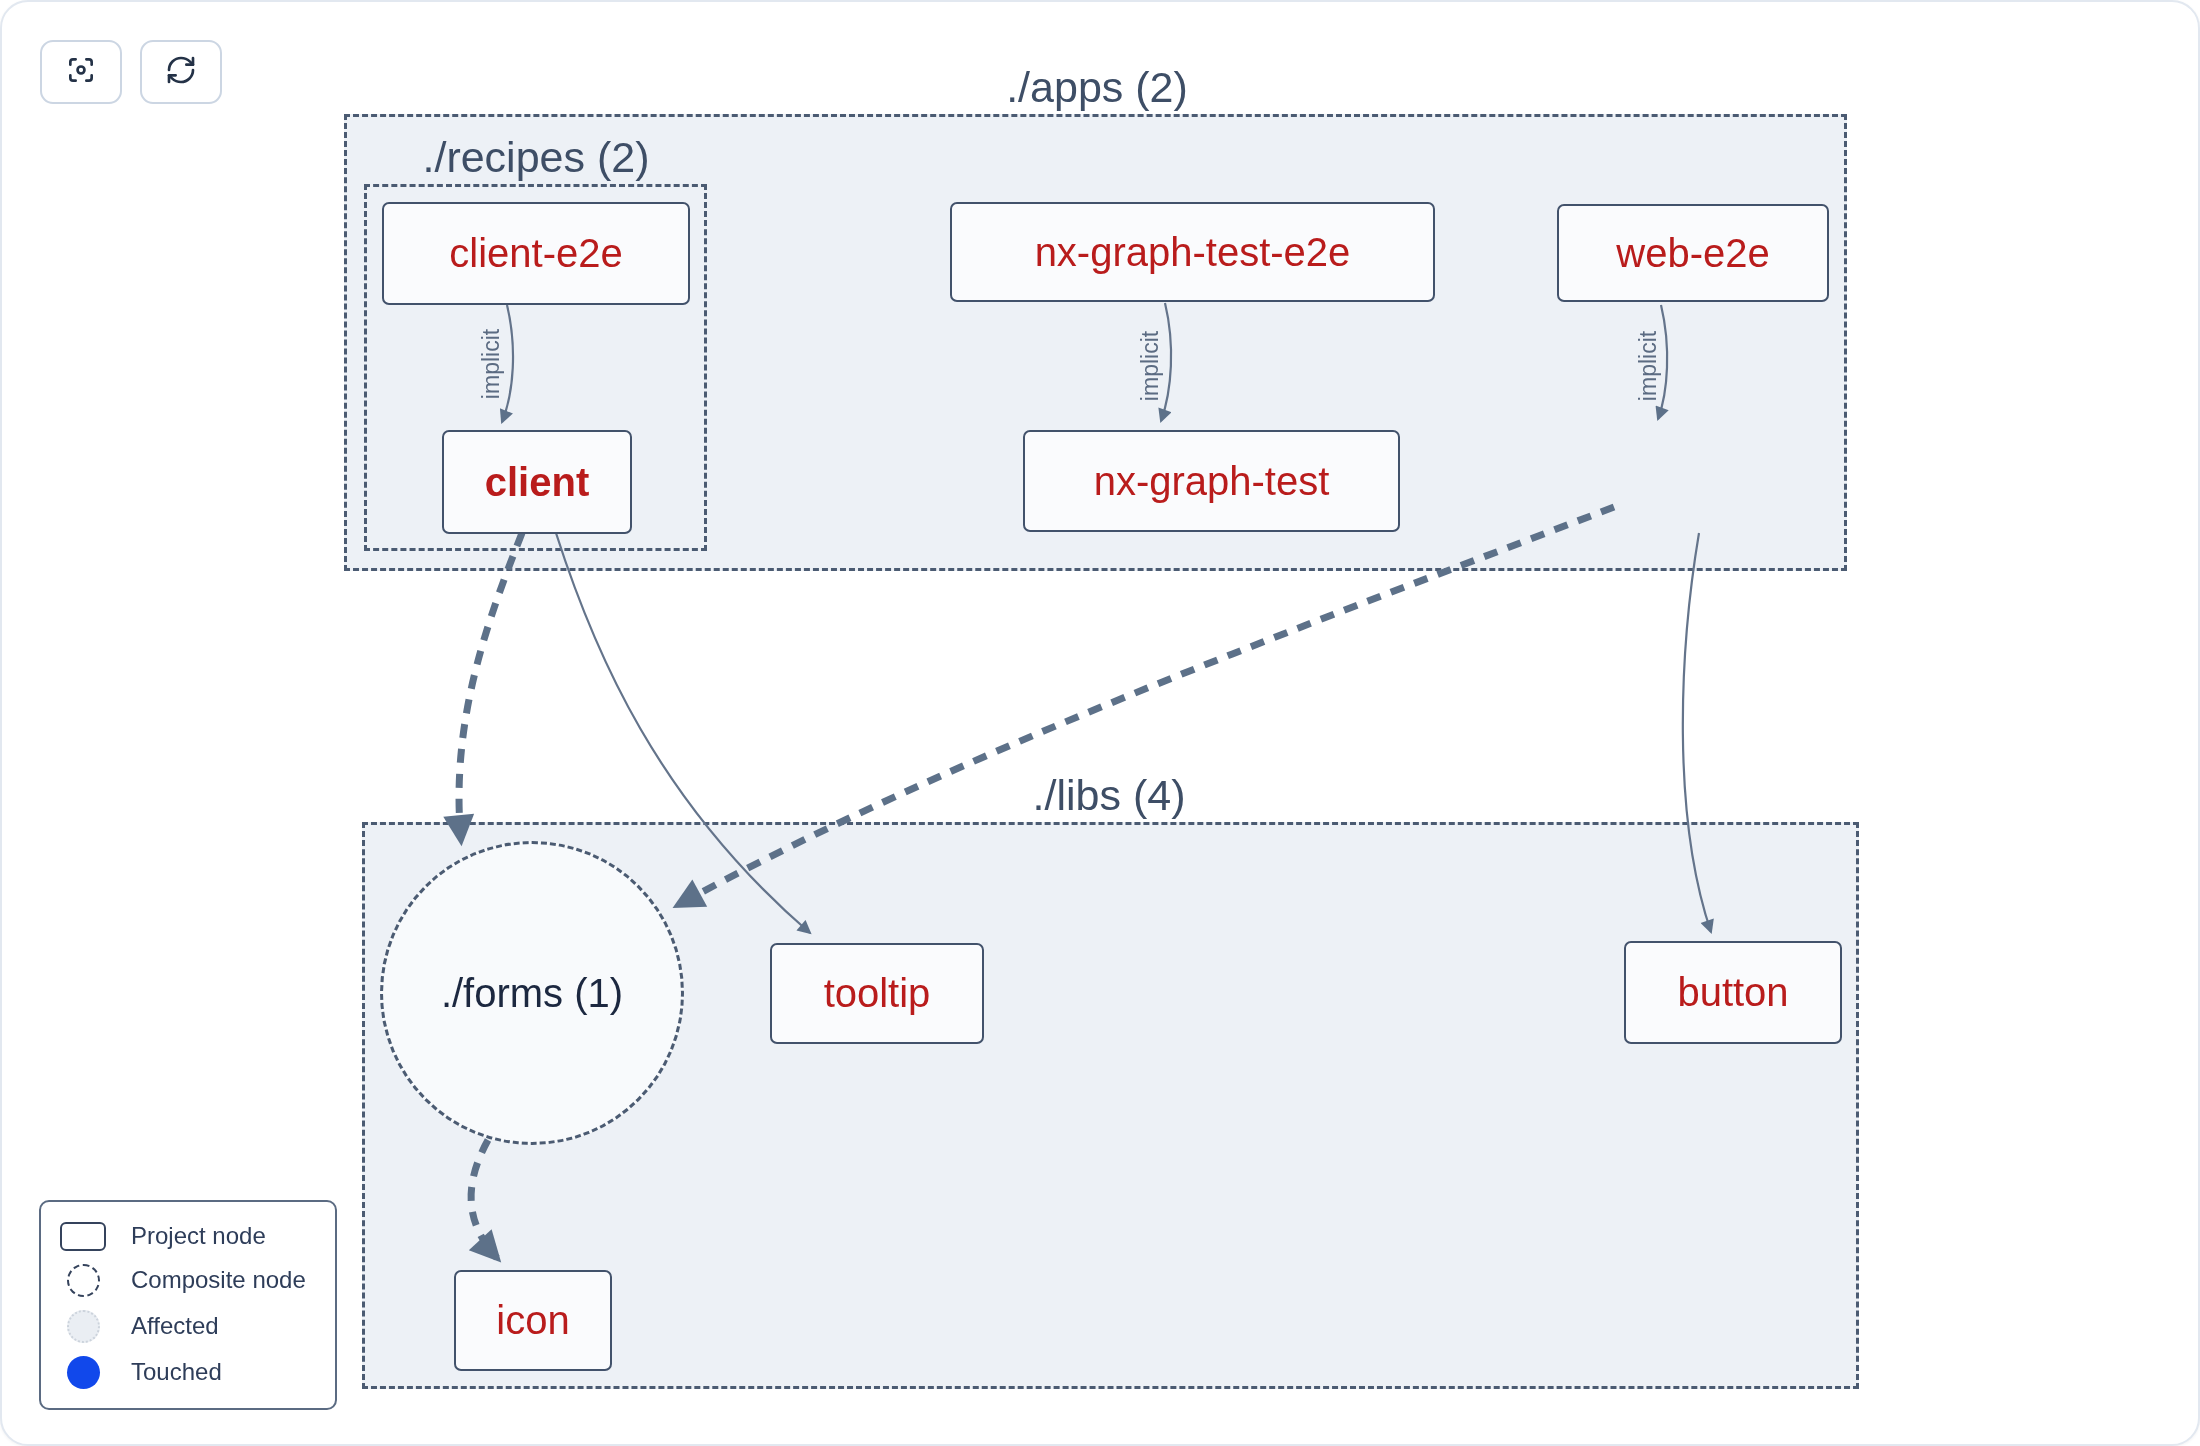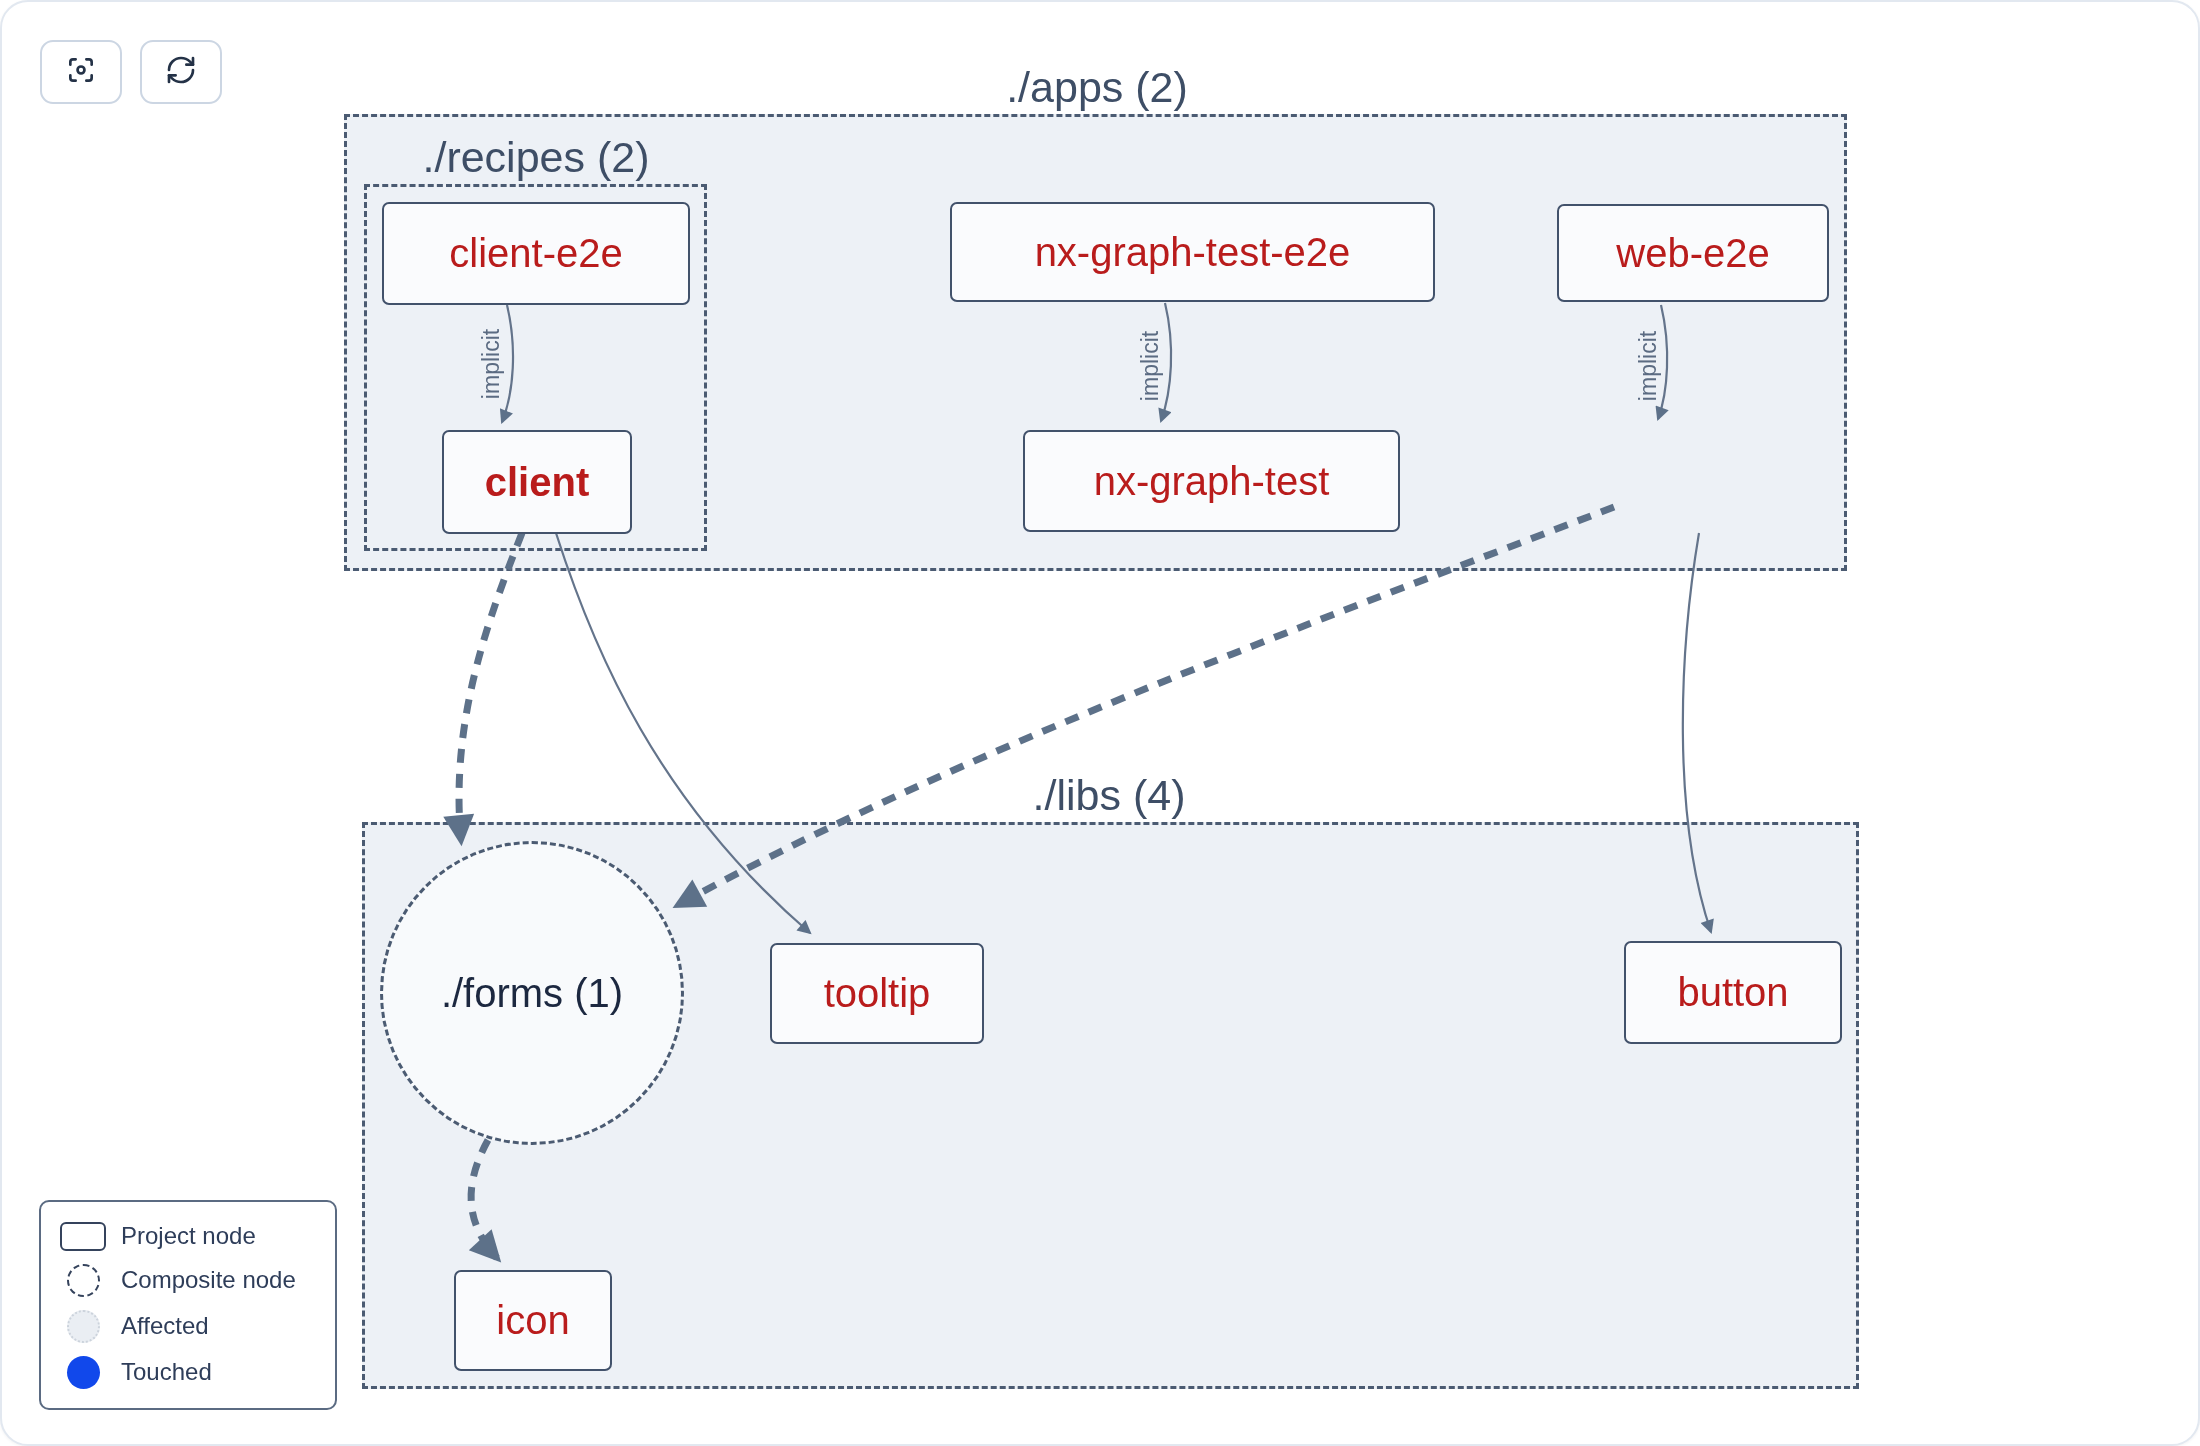--- a/index.html
+++ b/index.html
@@ -103,21 +103,21 @@
     position: absolute;
     left: 37px; top: 1198px; width: 298px; height: 210px;
     background: #ffffff;
     border: 2px solid #5b6b82;
     border-radius: 10px;
     z-index: 6;
     display: flex; flex-direction: column; justify-content: center;
     gap: 13px;
     padding: 14px 18px;
   }
-  .legend-row { display: flex; align-items: center; gap: 14px; }
+  .legend-row { display: flex; align-items: center; gap: 24px; }
   .legend-glyph { width: 48px; display: flex; align-items: center; justify-content: center; }
   .legend-label { font-size: 24px; color: #2e3d59; }
   .lg-project   { width: 46px; height: 29px; border: 2px solid #35435c; border-radius: 6px; background: #fff; }
   .lg-composite { width: 33px; height: 33px; border: 2px dashed #35435c; border-radius: 50%; background: #fff; }
   .lg-affected  { width: 33px; height: 33px; border: 2px dotted #ccd3dc; border-radius: 50%; background: #eaeef3; }
   .lg-touched   { width: 33px; height: 33px; border-radius: 50%; background: #1148eb; }
 </style>
 </head>
 <body>
 

